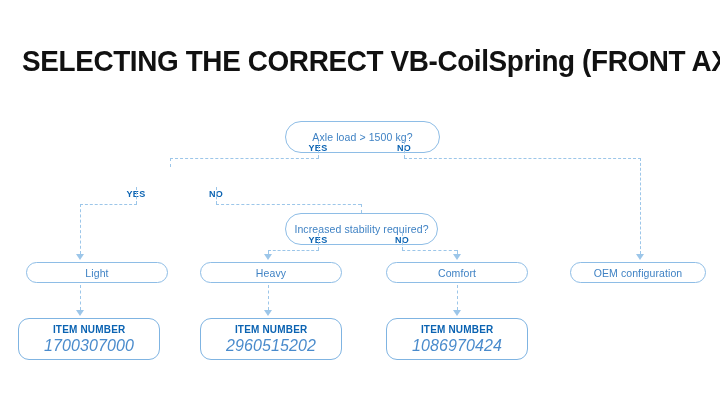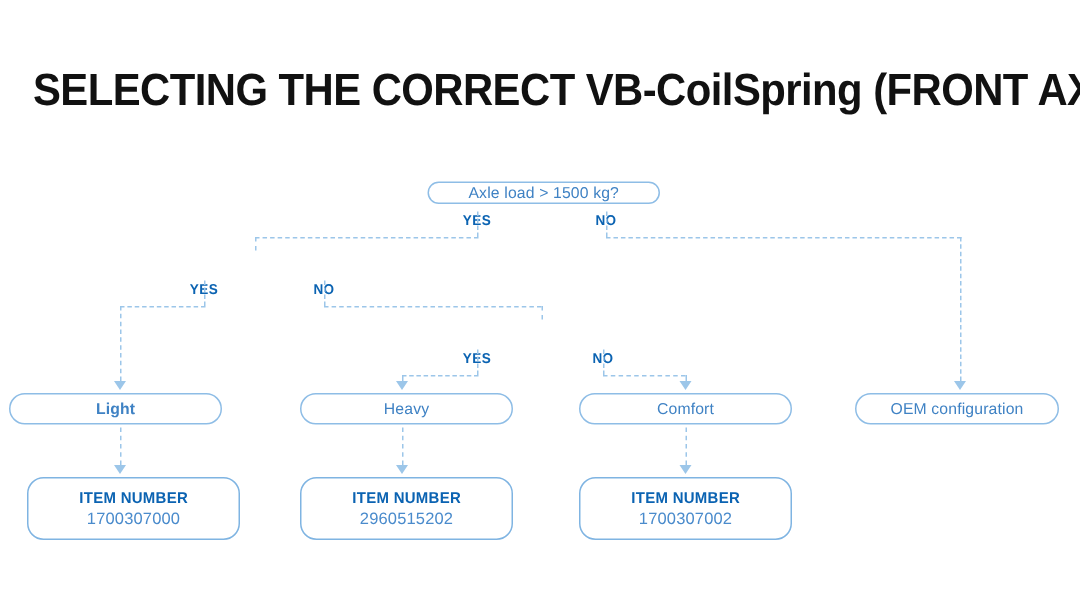--- a/index.html
+++ b/index.html
@@ -21,38 +21,38 @@
   }
 
   
   .node{
     position:absolute;box-sizing:border-box;
     display:flex;align-items:center;justify-content:center;
     color:#3f82c4;background:#ffffff;
     border:1.4px solid #8ebde6;
   }
   .decision{
-    border-radius:999px;height:15px;
+    border-radius:999px;height:32px;
     font-size:10.5px;letter-spacing:0.1px;white-space:nowrap;
   }
   .result{
     border-radius:999px;height:21px;
     font-size:10.5px;letter-spacing:0.1px;white-space:nowrap;
   }
   .item{
     border-radius:11px;height:42px;
     flex-direction:column;justify-content:center;gap:2px;
     border:1.4px solid #7fb4e2;
   }
   .item-title{
     font-weight:700;font-size:10.5px;color:#0b63b2;letter-spacing:0.2px;
     transform:scaleX(0.95);
   }
   .item-number{
-    font-size:11px;color:#4a8bcc;letter-spacing:0.1px;
+    font-size:16px;color:#4a8bcc;letter-spacing:0.1px;font-style:italic;
   }
 
   
   .branch-label{
     position:absolute;font-weight:700;font-size:9.5px;
     color:#0b63b2;letter-spacing:0.3px;
     transform:scaleX(0.95);transform-origin:center;
     white-space:nowrap;
   }
 
@@ -105,35 +105,38 @@
 
   <div class="vline" style="left:136px;top:187px;height:17px;"></div>
   <div class="hline" style="left:80px;top:204px;width:57px;"></div>
   <div class="vline" style="left:80px;top:204px;height:50px;"></div>
   <div class="arrow" style="left:76px;top:254px;"></div>
 
   <div class="vline" style="left:216px;top:187px;height:17px;"></div>
   <div class="hline" style="left:216px;top:204px;width:145px;"></div>
   <div class="vline" style="left:361px;top:204px;height:9px;"></div>
 
+  <div class="node decision" style="left:285px;top:213px;width:153px;">
+    <span>Increased stability required?</span>
+  </div>
 
   <div class="branch-label" style="left:298px;top:234px;width:40px;text-align:center;">YES</div>
   <div class="branch-label" style="left:382px;top:234px;width:40px;text-align:center;">NO</div>
 
   <div class="vline" style="left:318px;top:233px;height:17px;"></div>
   <div class="hline" style="left:268px;top:250px;width:51px;"></div>
   <div class="vline" style="left:268px;top:250px;height:4px;"></div>
   <div class="arrow" style="left:264px;top:254px;"></div>
 
   <div class="vline" style="left:402px;top:233px;height:17px;"></div>
   <div class="hline" style="left:402px;top:250px;width:55px;"></div>
   <div class="vline" style="left:457px;top:250px;height:4px;"></div>
   <div class="arrow" style="left:453px;top:254px;"></div>
 
-  <div class="node result" style="left:6px;top:262px;width:142px;font-weight:bold;">
+  <div class="node result" style="left:26px;top:262px;width:142px;">
     <span>Light</span>
   </div>
 
   <div class="node result" style="left:200px;top:262px;width:142px;">
     <span>Heavy</span>
   </div>
 
   <div class="node result" style="left:386px;top:262px;width:142px;">
     <span>Comfort</span>
   </div>
@@ -156,16 +159,16 @@
     <div class="item-number">1700307000</div>
   </div>
 
   <div class="node item" style="left:200px;top:318px;width:142px;">
     <div class="item-title">ITEM NUMBER</div>
     <div class="item-number">2960515202</div>
   </div>
 
   <div class="node item" style="left:386px;top:318px;width:142px;">
     <div class="item-title">ITEM NUMBER</div>
-    <div class="item-number">1700307002</div>
+    <div class="item-number">1086970424</div>
   </div>
 
 </div>
 
 </body></html>

